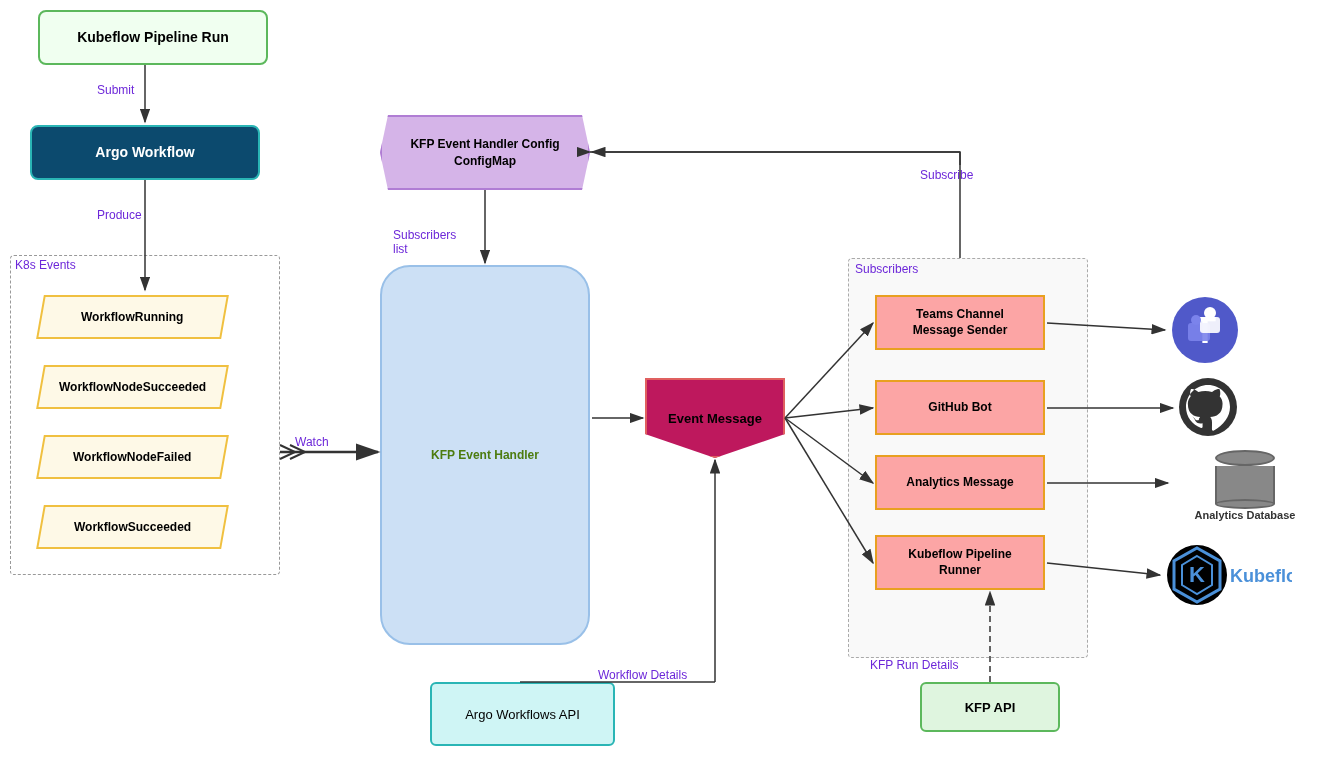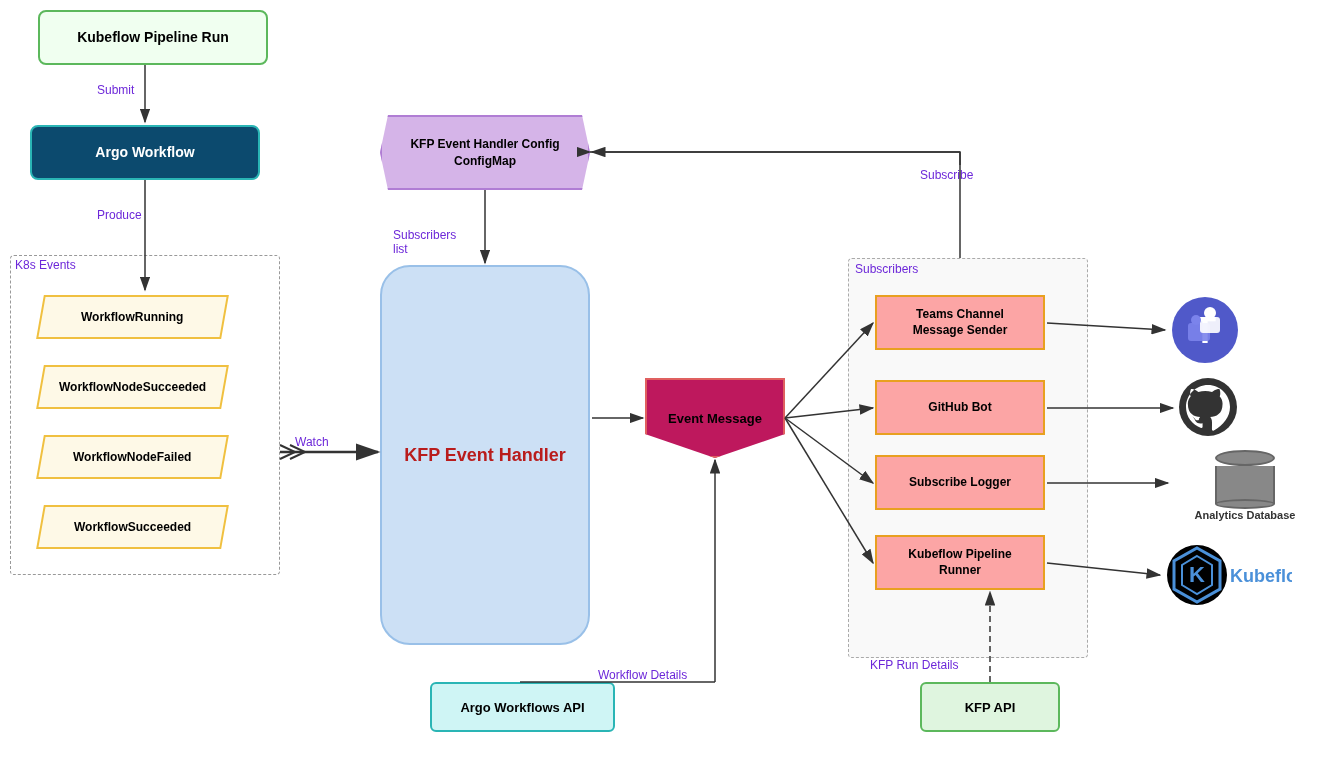--- a/index.html
+++ b/index.html
@@ -101,22 +101,22 @@
       left: 380px; top: 265px;
       width: 210px; height: 380px;
       background: #cce0f5;
       border: 2px solid #99c0e8;
       border-radius: 30px;
       display: flex;
       align-items: center;
       justify-content: center;
       text-align: left;
       font-weight: bold;
-      font-size: 18px;
-      color: #b91c1c;
+      font-size: 12px;
+      color: #4d7c0f;
     }
 
     
     .box-event-message {
       position: absolute;
       left: 645px; top: 378px;
       width: 140px; height: 80px;
       background: #be185d;
       border: 2px solid #e06060;
       display: flex;
@@ -160,28 +160,28 @@
     }
     .sub-box-1 { left: 875px; top: 295px; }
     .sub-box-2 { left: 875px; top: 380px; }
     .sub-box-3 { left: 875px; top: 455px; }
     .sub-box-4 { left: 875px; top: 535px; }
 
     
     .box-argo-api {
       position: absolute;
       left: 430px; top: 682px;
-      width: 185px; height: 50px;
+      width: 185px; height: 64px;
       border: 2px solid #2ab5b5;
       border-radius: 6px;
       background: #cff5f5;
       display: flex;
       align-items: center;
       justify-content: center;
-      font-weight: bold;
+      font-weight: normal;
       font-size: 13px;
     }
 
     
     .box-kfp-api {
       position: absolute;
       left: 920px; top: 682px;
       width: 140px; height: 50px;
       border: 2px solid #5cb85c;
       border-radius: 6px;
@@ -320,21 +320,21 @@
   <div class="subscribers-container"></div>
   <span class="subscribers-label label">Subscribers</span>
 
   <div class="sub-box sub-box-1">
     <span>Teams Channel<br>Message Sender</span>
   </div>
   <div class="sub-box sub-box-2">
     <span>GitHub Bot</span>
   </div>
   <div class="sub-box sub-box-3">
-    <span>Subscribe Logger</span>
+    <span>Analytics Message</span>
   </div>
   <div class="sub-box sub-box-4">
     <span>Kubeflow Pipeline<br>Runner</span>
   </div>
 
   <div class="box-argo-api">
     <span>Argo Workflows API</span>
   </div>
 
   <div class="box-kfp-api">

